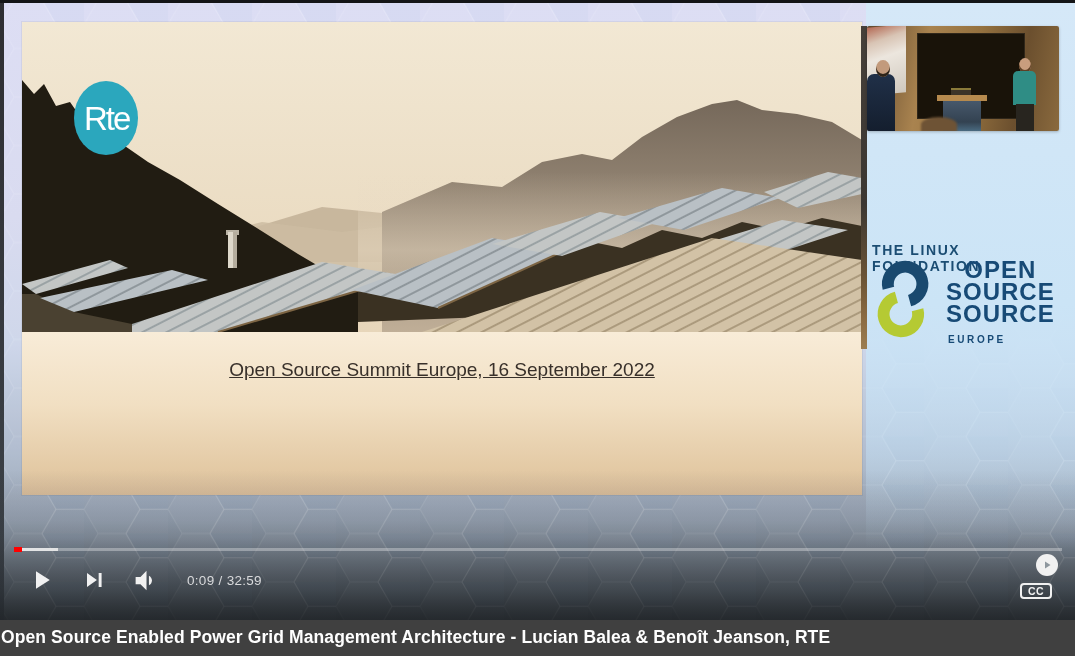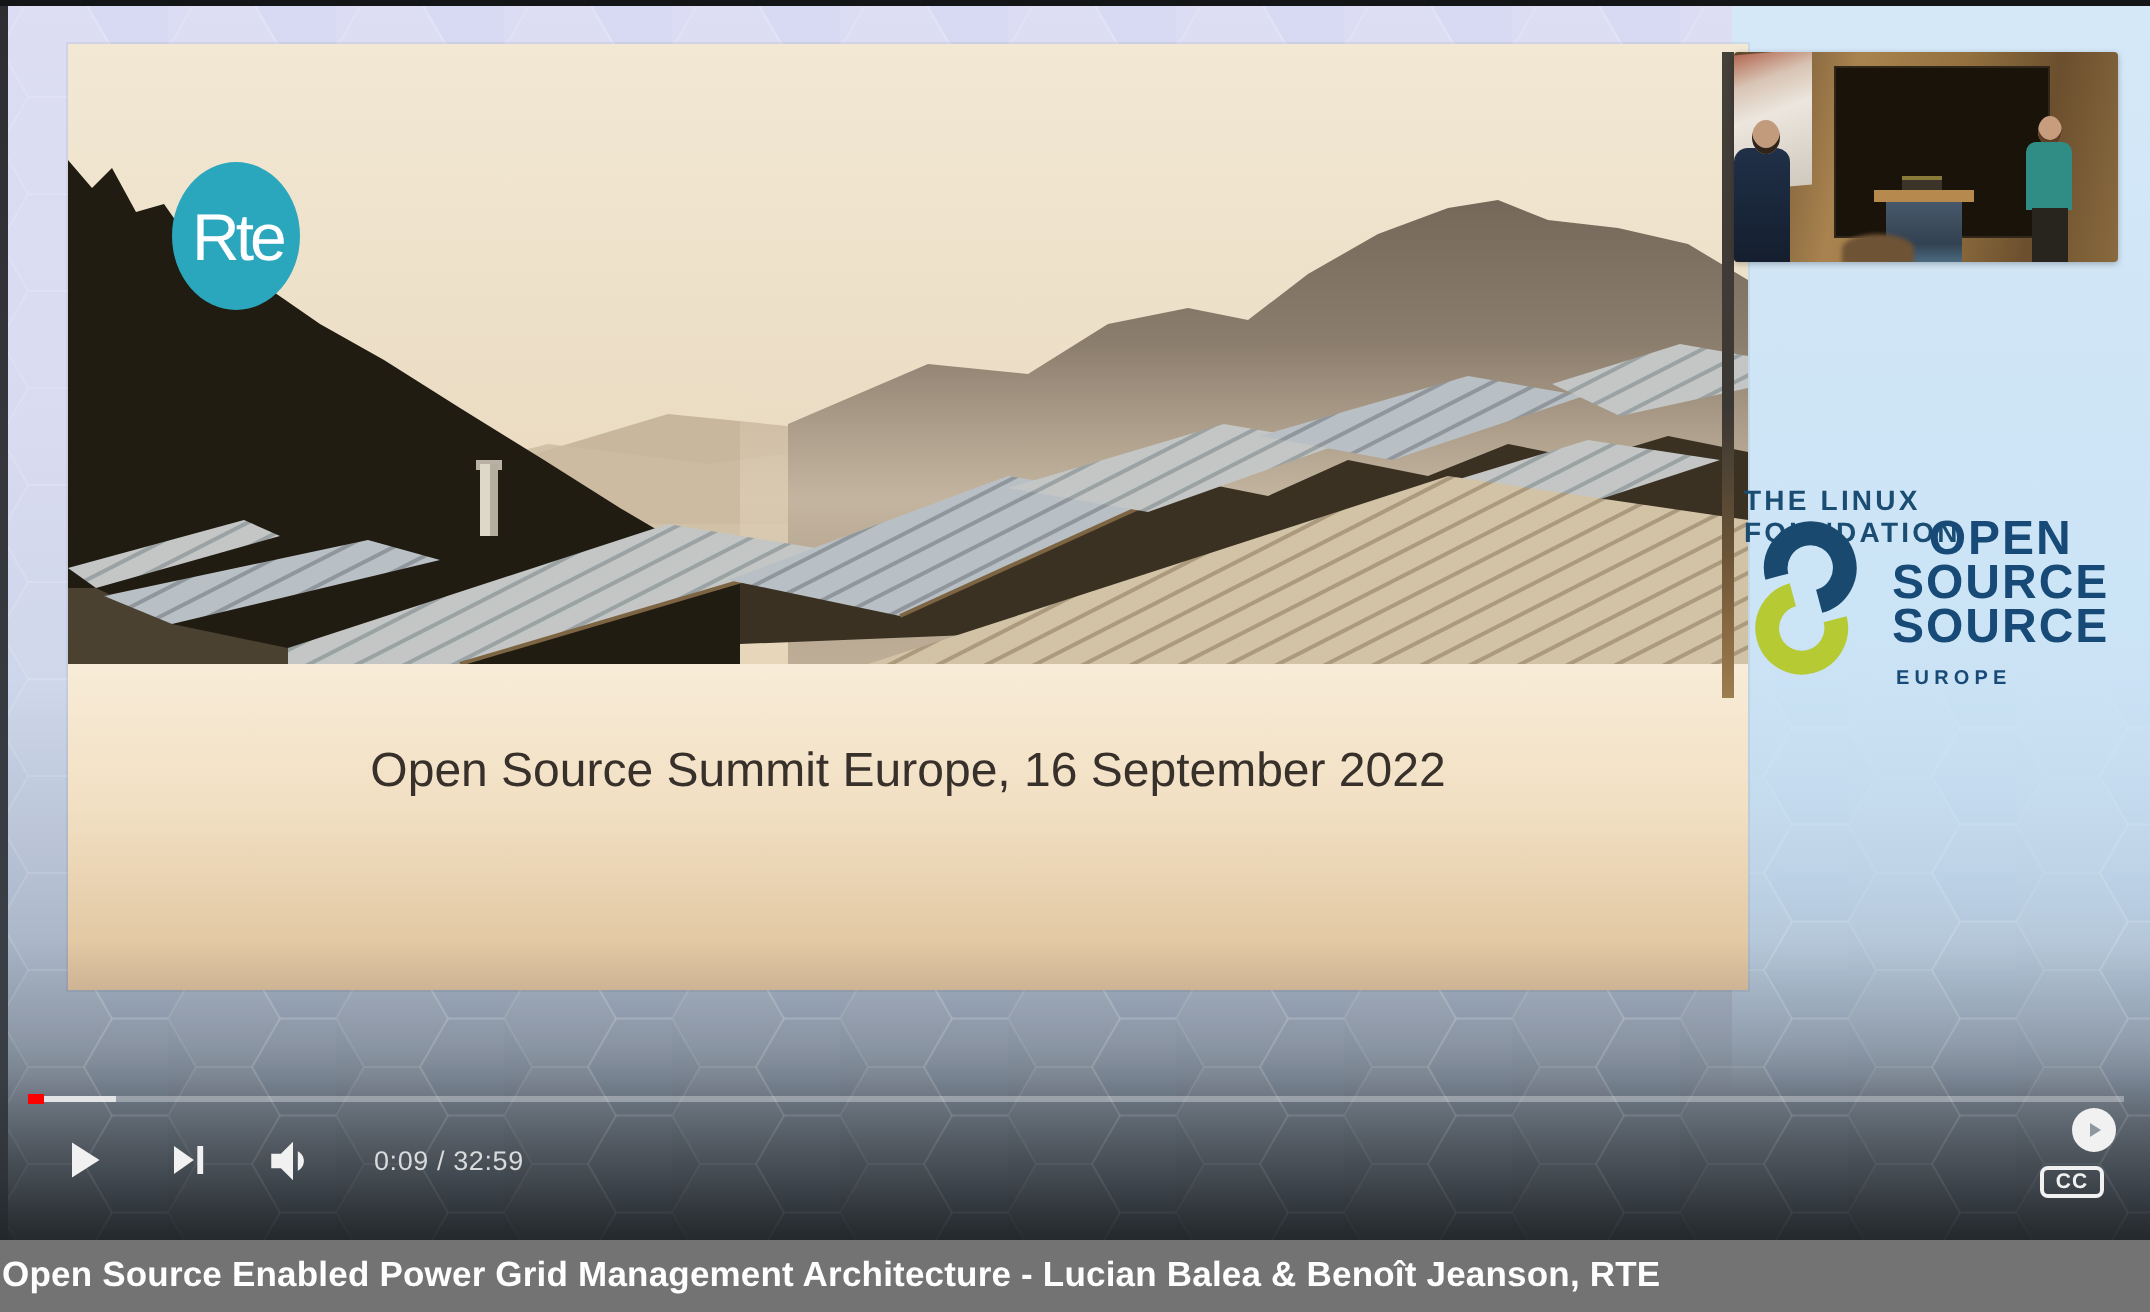--- a/index.html
+++ b/index.html
@@ -5,27 +5,27 @@
   html,body{margin:0;padding:0;background:#17181a;width:1075px;height:656px;overflow:hidden;
     font-family:"Liberation Sans",sans-serif;-webkit-font-smoothing:antialiased;}
   .player{position:absolute;left:0;top:0;width:1075px;height:620px;
     background:linear-gradient(to bottom,#dcddf4 0%,#d8daf0 35%,#cdd6ea 55%,#b0bccf 72%,#98a4b4 84%,#5f6871 96%,#474e54 100%);}
   .edge-top{position:absolute;left:0;top:0;width:1075px;height:3px;background:#141517;}
   .edge-left{position:absolute;left:0;top:3px;width:4px;height:617px;background:linear-gradient(#2e2e32,#3e444b);}
   .hexes{position:absolute;left:0;top:0;width:1075px;height:620px;opacity:.55;pointer-events:none;}
   .right-panel{position:absolute;left:866px;top:3px;width:209px;height:545px;
     background:linear-gradient(180deg,#d5e8f8 0%,#cbe4f6 55%,rgba(197,226,246,.55) 80%,rgba(197,226,246,0) 100%);}
   
-  .slide{position:absolute;left:34px;top:22px;width:840px;height:473px;box-shadow:0 0 0 1px rgba(0,0,0,.05);}
+  .slide{position:absolute;left:22px;top:22px;width:840px;height:473px;box-shadow:0 0 0 1px rgba(0,0,0,.05);}
   .slide-photo{position:absolute;left:0;top:0;width:840px;height:310px;display:block;}
   .banner{position:absolute;left:0;top:310px;width:840px;height:163px;
     background:linear-gradient(#f8ecd8 0%,#f1dfc2 45%,#e3c9a4 85%,#d9bd9b 100%);text-align:center;}
   .banner h1{margin:0;padding:30px 10px 0 10px;font-size:34px;line-height:40px;font-weight:bold;
     letter-spacing:-.5px;color:#1a1512;}
-  .banner .sub{margin-top:40px;font-size:24px;color:#38302a;}
+  .banner .sub{margin-top:27px;font-size:19px;color:#38302a;text-decoration:underline;}
   
   .edge-strip{position:absolute;left:861px;top:26px;width:6px;height:323px;
     background:linear-gradient(#46403a 0%,#3b3733 55%,#6b5436 78%,#8a6a42 90%,#9c7d50 100%);}
   
   .cam{position:absolute;left:867px;top:26px;width:192px;height:105px;overflow:hidden;border-radius:2px;
     background:linear-gradient(100deg,#5e462c 0%,#a9834f 30%,#94713f 55%,#6b4f2e 78%,#8a6a3e 100%);
     box-shadow:0 1px 3px rgba(0,0,0,.25);}
   .cam-screen{position:absolute;left:50px;top:7px;width:106px;height:84px;background:#191309;border:1px solid #30271a;}
   .cam-proj{position:absolute;left:0;top:0;width:39px;height:68px;transform:skewY(-5deg);
     background:linear-gradient(165deg,#b46a55 0%,#d8c4b4 22%,#ece6de 45%,#cfc8bd 100%);}
@@ -63,21 +63,21 @@
   .btn{display:flex;align-items:center;justify-content:center;cursor:pointer;color:#f1f1f1;}
   .btn svg{display:block;}
   .time{font-size:13.5px;color:#d9dadc;margin-left:2px;letter-spacing:.3px;}
   .toggle{position:relative;width:38px;height:14px;border-radius:7px;background:#9aa1a8;cursor:pointer;}
   .toggle .knob{position:absolute;right:-3px;top:-4px;width:22px;height:22px;border-radius:50%;background:#f1f1f1;
     display:flex;align-items:center;justify-content:center;}
   .toggle .knob svg{display:block;}
   .cc-box{width:28px;height:19px;border:2px solid #f1f1f1;border-radius:4px;display:flex;align-items:center;
     justify-content:center;font-size:10.5px;font-weight:bold;letter-spacing:.5px;color:#f1f1f1;cursor:pointer;}
   
-  .title-bar{position:absolute;left:0;top:620px;width:1075px;height:36px;background:#737373;}
+  .title-bar{position:absolute;left:0;top:620px;width:1075px;height:36px;background:#404040;}
   .title-bar .txt{padding:7px 0 0 1px;font-size:17.5px;font-weight:bold;color:#fefefe;letter-spacing:.1px;
     white-space:nowrap;}
 </style>
 </head>
 <body>
 
 <div class="player">
 
   <svg class="hexes" width="1075" height="620">
     <defs>

